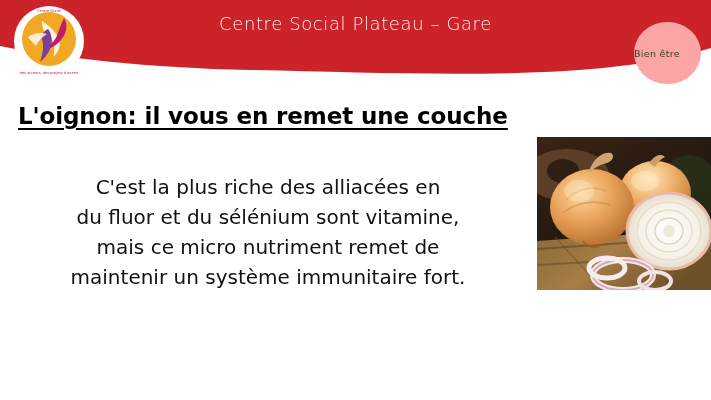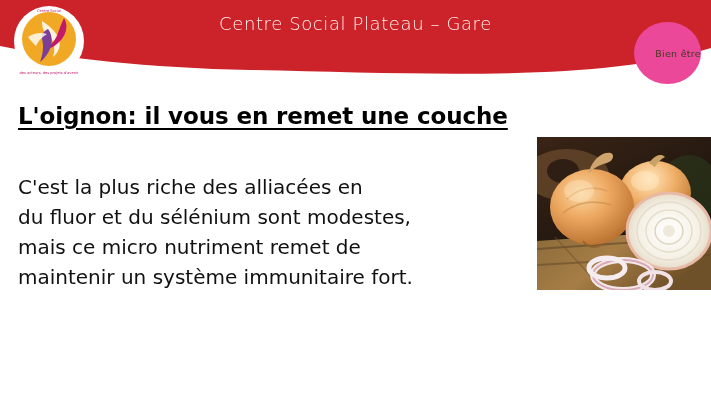--- a/index.html
+++ b/index.html
@@ -56,24 +56,24 @@
   .logo svg { display: block; }
 
   
   .badge {
     position: absolute;
     left: 634px;
     top: 22px;
     width: 67px;
     height: 62px;
     border-radius: 50%;
-    background: #ec4899;
+    background: #fca5a5;
     display: flex;
     align-items: center;
-    justify-content: flex-end;
+    justify-content: flex-start;
   }
   .badge-label {
     font-family: "DejaVu Sans", sans-serif;
     font-size: 9.5px;
     color: #3f3a22;
     letter-spacing: 0.3px;
     white-space: nowrap;
   }
 
   
@@ -95,21 +95,21 @@
     position: absolute;
     left: 18px;
     top: 172px;
     width: 500px;
     font-family: "DejaVu Sans", sans-serif;
     font-size: 20px;
     line-height: 30px;
     color: #111111;
     font-weight: 400;
   }
-  .content-body .line { white-space: nowrap; display: block; }
+  .content-body .line { white-space: nowrap; display: block; text-align: center; }
 
   
   .photo {
     position: absolute;
     left: 537px;
     top: 137px;
     width: 174px;
     height: 153px;
     overflow: hidden;
     background: #2a1a10;
@@ -150,21 +150,21 @@
   </div>
 
   <div class="badge">
     <span class="badge-label">Bien être</span>
   </div>
 
   <div class="content-heading">L'oignon: il vous en remet une couche</div>
 
   <div class="content-body">
     <span class="line">C'est la plus riche des alliacées en</span>
-    <span class="line">du fluor et du sélénium sont modestes,</span>
+    <span class="line">du fluor et du sélénium sont vitamine,</span>
     <span class="line">mais ce micro nutriment remet de</span>
     <span class="line">maintenir un système immunitaire fort.</span>
   </div>
 
   <div class="photo" title="Photographie d'oignons jaunes entiers, un oignon blanc coupé en deux et des rondelles d'oignon sur une planche en bois">
     <svg width="174" height="153" viewBox="0 0 174 153" xmlns="http://www.w3.org/2000/svg">
       <defs>
         <radialGradient id="onA" cx="38%" cy="32%" r="72%">
           <stop offset="0%" stop-color="#fbd9a4"></stop>
           <stop offset="45%" stop-color="#eda860"></stop>

